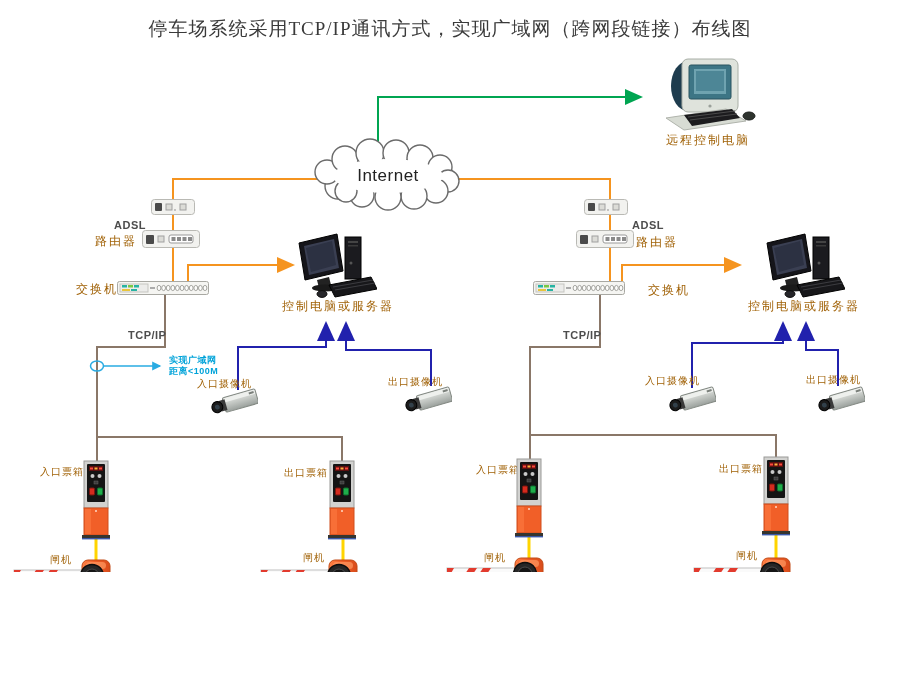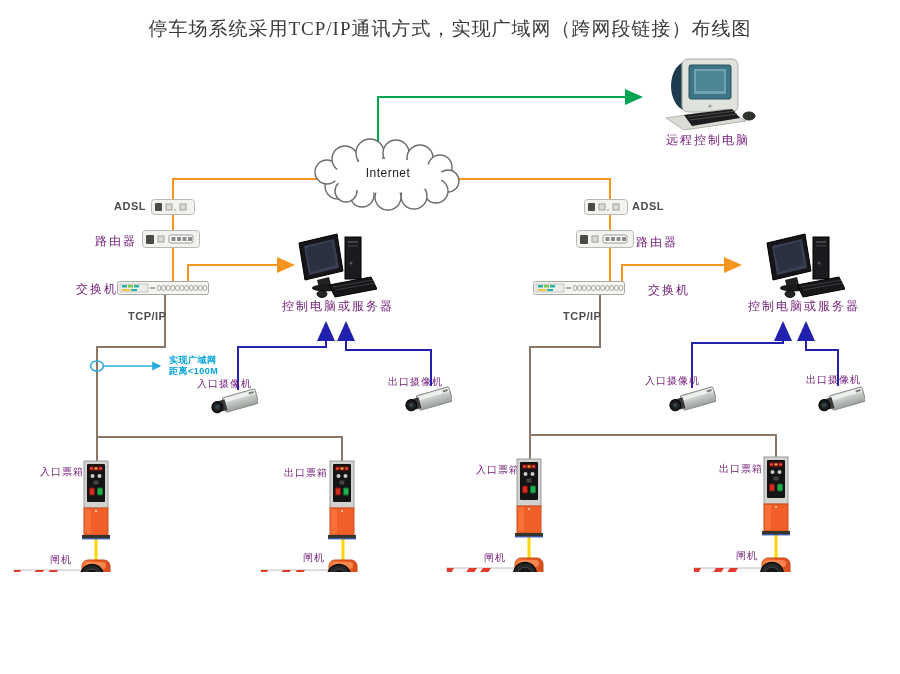--- a/index.html
+++ b/index.html
@@ -1,27 +1,27 @@
 <!DOCTYPE html>
 <html><head>
 <meta charset="utf-8">
 <style>
   html,body{margin:0;padding:0;background:#fff;}
   .canvas{position:relative;width:900px;height:572px;background:#ffffff;overflow:hidden;
           font-family:"Liberation Sans",sans-serif;}
   .abs{position:absolute;}
-  .lbl{position:absolute;color:#701a75;white-space:nowrap;}
+  .lbl{position:absolute;color:#a16207;white-space:nowrap;}
   .lbl-title{font-family:"Liberation Serif","DejaVu Serif",serif;font-size:19px;color:#3a3a3a;
              letter-spacing:1px;left:0;right:0;top:16px;text-align:center;}
   .lbl-md{font-size:12px;letter-spacing:2px;}
   .lbl-sm{font-size:10px;letter-spacing:1px;}
-  .lbl-bold{font-size:11px;font-weight:bold;letter-spacing:0.5px;color:#4d4d4d;}
+  .lbl-bold{font-size:11px;font-weight:bold;letter-spacing:0.5px;color:#4d4d4d;margin-top:19px;}
   .lbl-center{text-align:center;}
   .lbl-right{text-align:right;}
-  .lbl-internet{font-size:12px;color:#222;letter-spacing:0.5px;}
+  .lbl-internet{font-size:17px;color:#222;letter-spacing:0.5px;}
   .lbl-site{font-family:"Liberation Serif","DejaVu Serif",serif;font-size:20px;color:#222;
             letter-spacing:3px;}
   .lbl-note{font-size:9px;font-weight:bold;color:#00A3D9;line-height:11px;letter-spacing:0.5px;}
   svg{display:block;}
   .wires{position:absolute;left:0;top:0;}
 </style>
 </head>
 <body>
 
 <div class="canvas">

